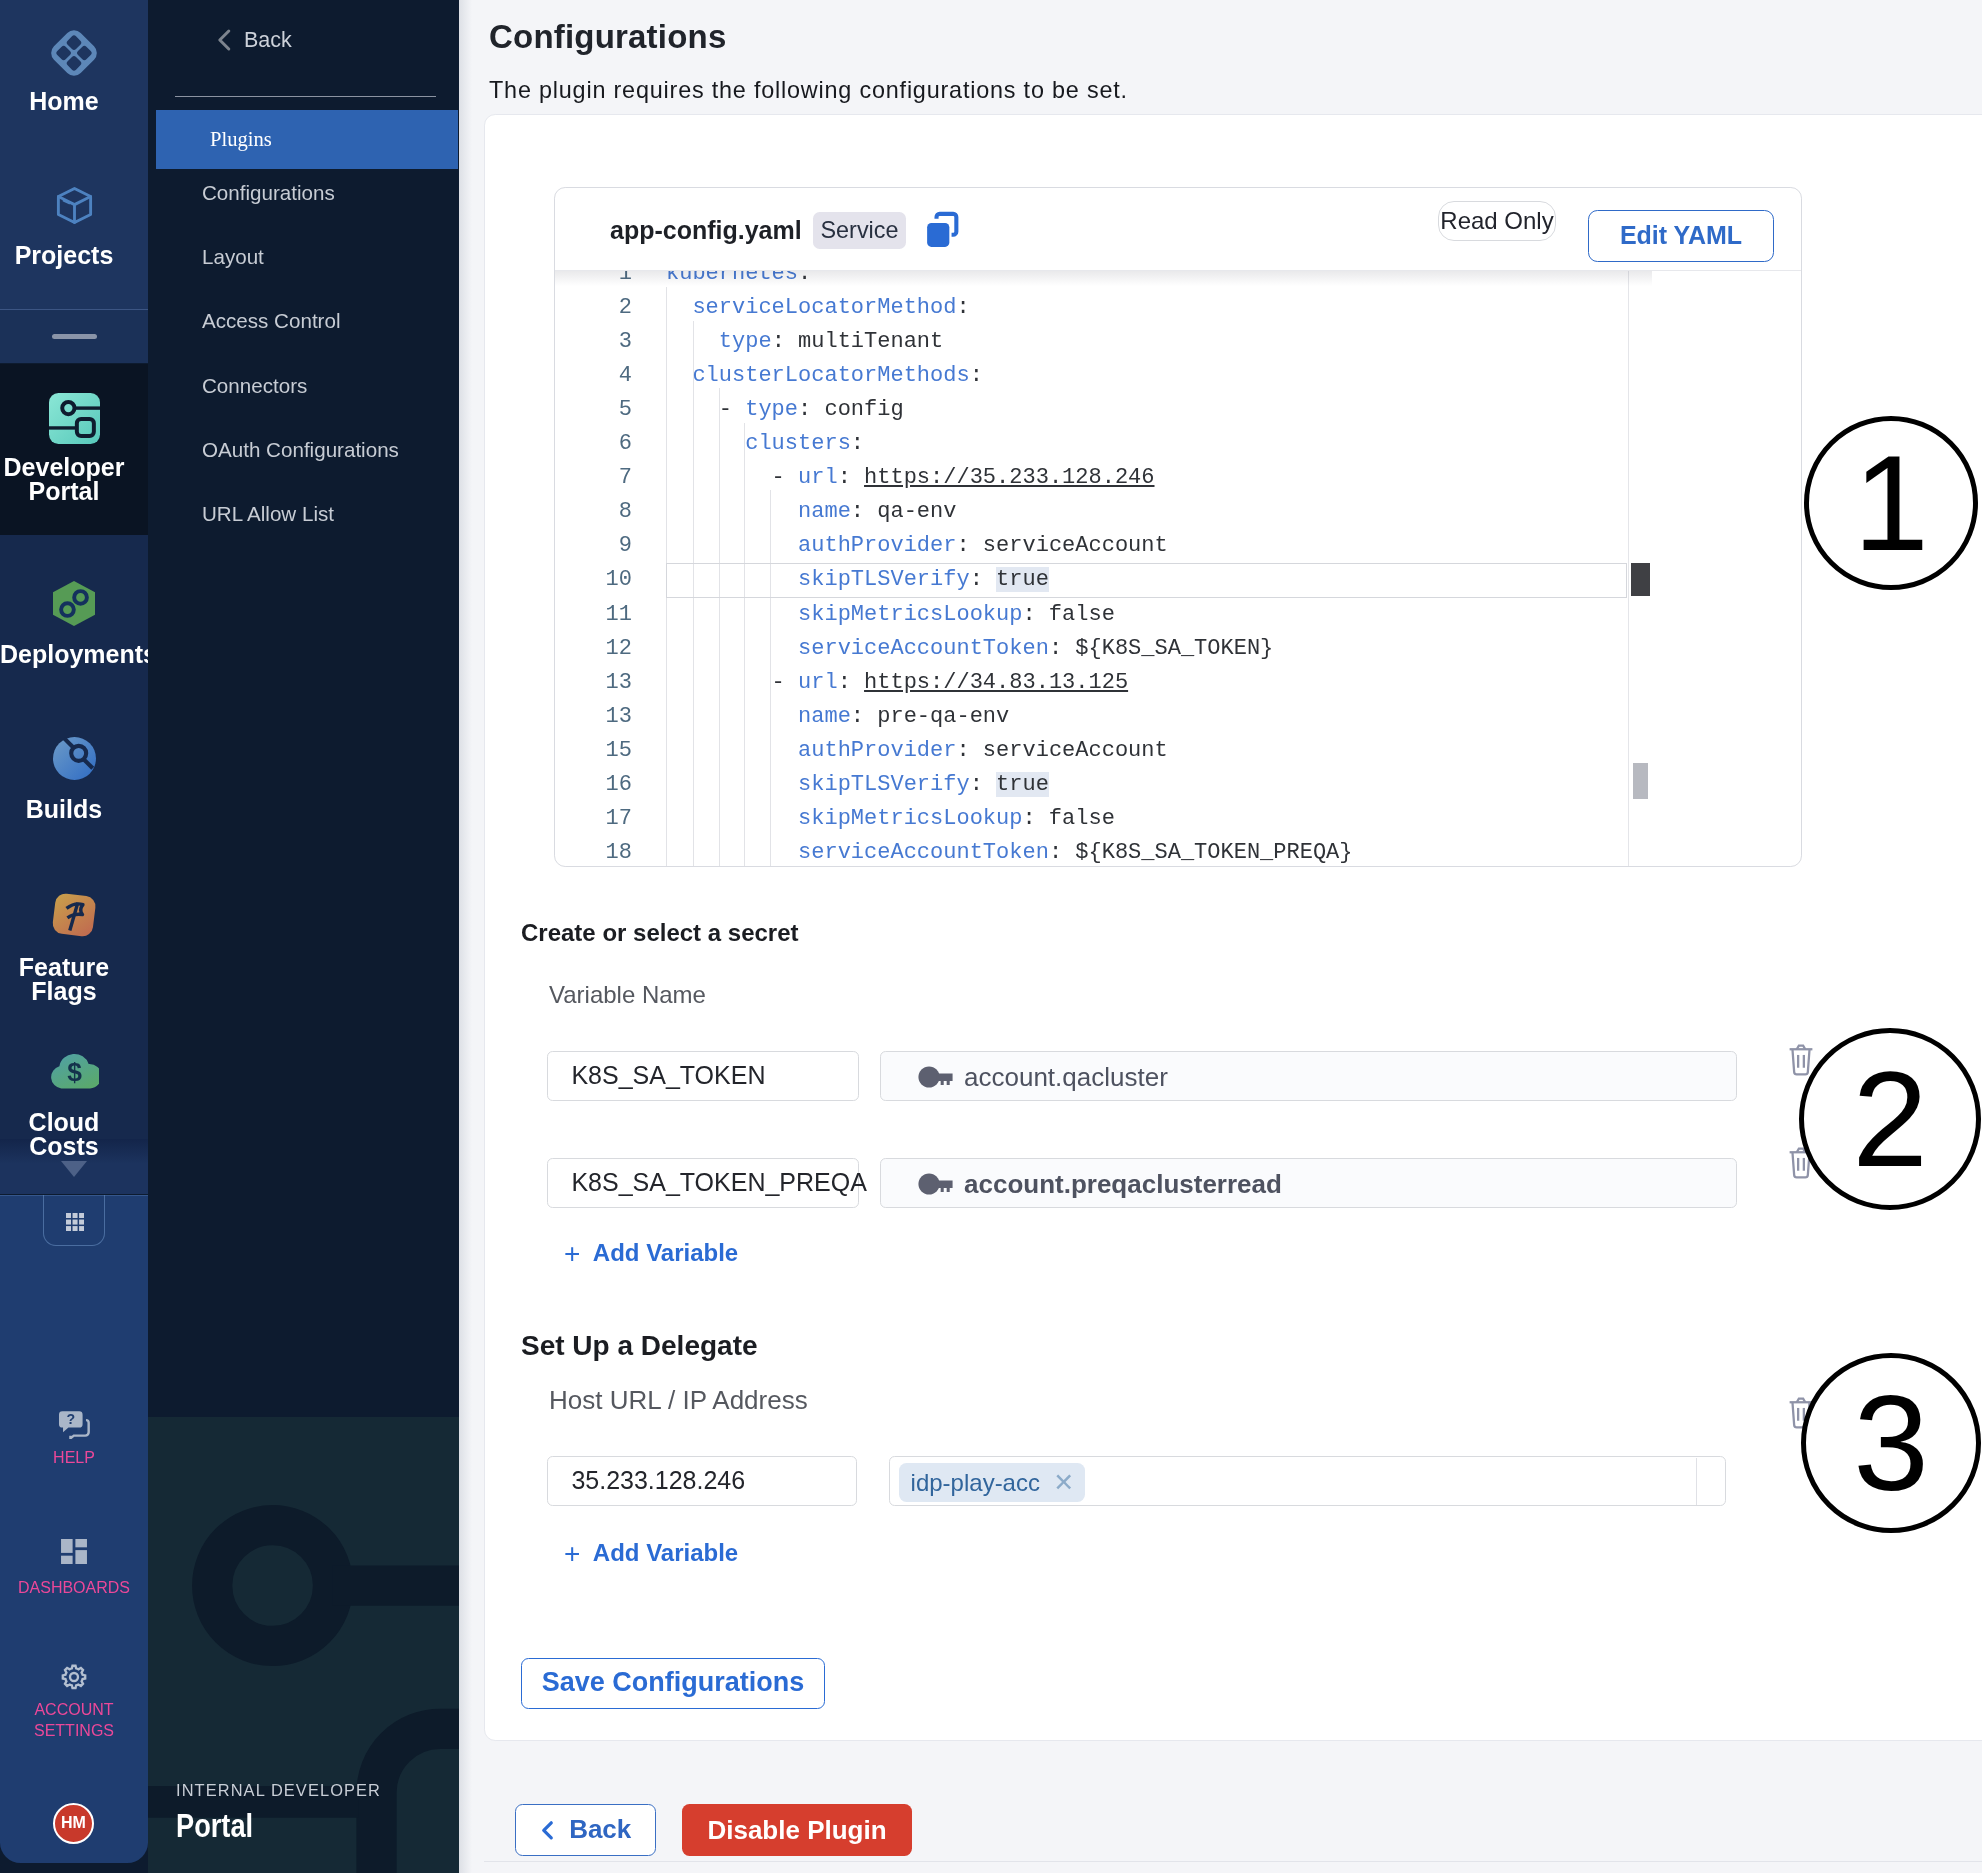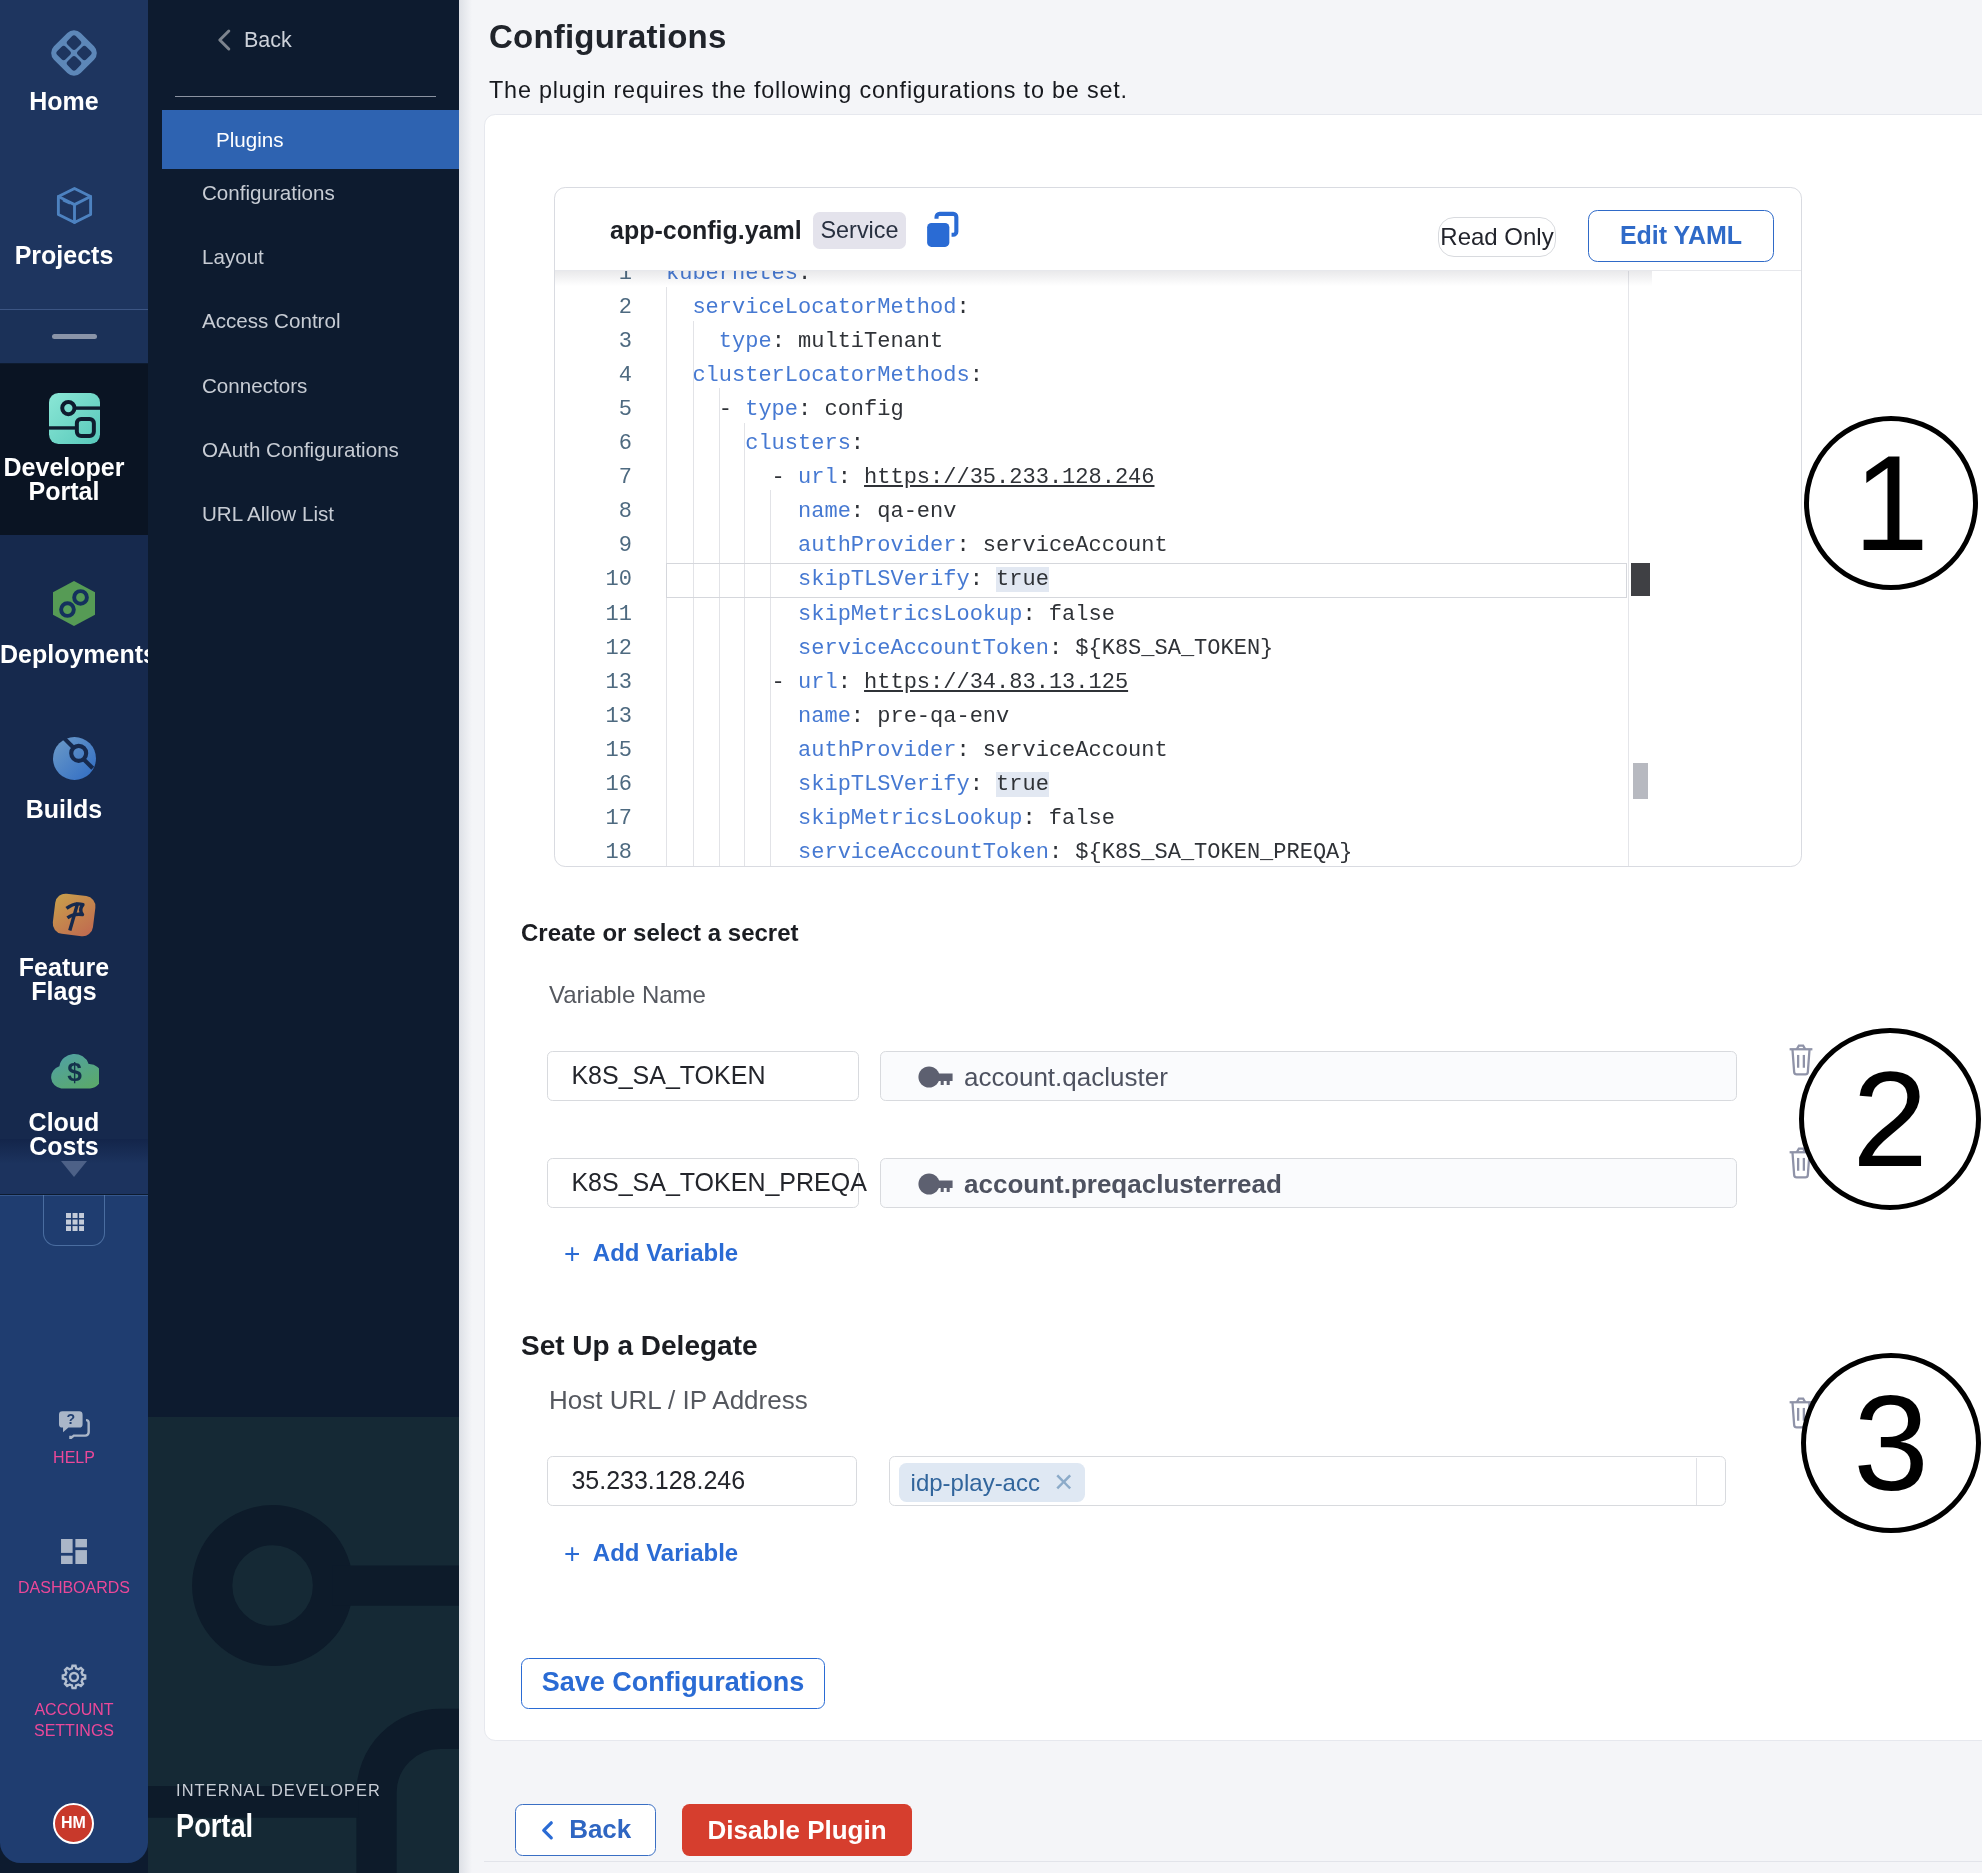--- a/index.html
+++ b/index.html
@@ -16,33 +16,33 @@
   .s1chev { left:0; top:1139px; width:148px; height:55px; background:linear-gradient(#13254a, #1c335e 45%); }
   .s1bot { left:0; top:1195px; width:148px; height:668px; background:#1f3d70; border-top:0.9px solid #35578c; border-radius:0 0 20.6px 20.6px; }
   .navlbl { width:128px; text-align:center; color:#fff; font-weight:700; font-size:25px; line-height:24px; }
   .navlbl2 { width:148px; text-align:center; color:#ec4899; font-weight:400; font-size:16px; line-height:20.6px; }
   .icwrap { width:148px; text-align:center; }
   
   #sb2 { left:148px; top:0; width:311px; height:1874px; background:#0d1b2f; overflow:hidden; }
   .backrow { left:66px; top:28px; color:#ccd1d9; font-size:21.5px; }
   .bdiv { left:27px; top:96px; width:261px; height:0.9px; background:#8b93a1; }
   .m-item { left:0; width:311px; height:59px; line-height:59px; padding-left:54px; color:#c7ccd4; font-size:20.6px; }
-  .m-sel { left:14px; width:302px; background:#2e63b1; color:#fff; border-radius:0; }
+  .m-sel { left:8px; width:302px; background:#2e63b1; color:#fff; border-radius:0;font-family:Liberation Serif, serif; }
   
   .wmark { left:0; top:1417px; width:311px; height:457px; background:#152935; }
   
   #main { left:459px; top:0; width:1523px; height:1874px; background:#f4f5f8; }
   #card { left:25px; top:114px; width:1503px; height:1627px; background:#fff; border:0.9px solid #e6e8ee; border-radius:11.2px 0 0 11.2px; }
   .h1 { left:30px; top:18px; font-size:33px; font-weight:700; color:#20242b; letter-spacing:0.2px; }
   .sub { left:30px; top:77px; font-size:23.4px; letter-spacing:0.8px; color:#17191e; }
   
   #ycard { left:69px; top:72px; width:1248px; height:680px; border:1.4px solid #d9dbe1; border-radius:11.2px; background:#fff; overflow:hidden; }
   .fname { left:55px; top:28px; font-size:25px; font-weight:700; color:#1d2026; }
   .chip { left:258px; top:24px; width:93px; height:37px; background:#e4e3ec; border-radius:6.6px; color:#283040; font-size:23.4px; text-align:center; line-height:37px; }
-  .ro { left:883px; top:29px; width:118px; height:40px; border:1.4px solid #d8dade; border-radius:16px; font-size:24px; color:#22242c; text-align:center; line-height:37px; }
+  .ro { left:883px; top:13px; width:118px; height:40px; border:1.4px solid #d8dade; border-radius:16px; font-size:24px; color:#22242c; text-align:center; line-height:37px; }
   .ey { left:1033px; top:21.5px; width:186px; height:52px; border:1.9px solid #2f6ac8; border-radius:9.4px; font-size:25px; font-weight:700; color:#2f6ac8; text-align:center; line-height:48px; }
   .hsep { left:0px; top:82px; width:1248px; height:0.9px; background:#e7e8ec; }
   #code { left:0; top:83px; width:1246px; height:595px; overflow:hidden; font-family:"Liberation Mono", monospace; font-size:22px; }
   .ln { position:absolute; left:0px; width:77px; text-align:right; color:#4e6a80; line-height:34px; }
   .cl { position:absolute; left:111px; white-space:pre; color:#2f3237; line-height:34px; }
   .k { color:#4679d2; font-weight:400; font-style:normal; }
   .hl { background:#e2e8f2; }
   .u { text-decoration:underline; }
   .ig { position:absolute; width:0.9px; background:#e2e3e7; }
   .curline { position:absolute; left:111px; width:961px; height:35px; border:0.9px solid #d5d7dc; }

